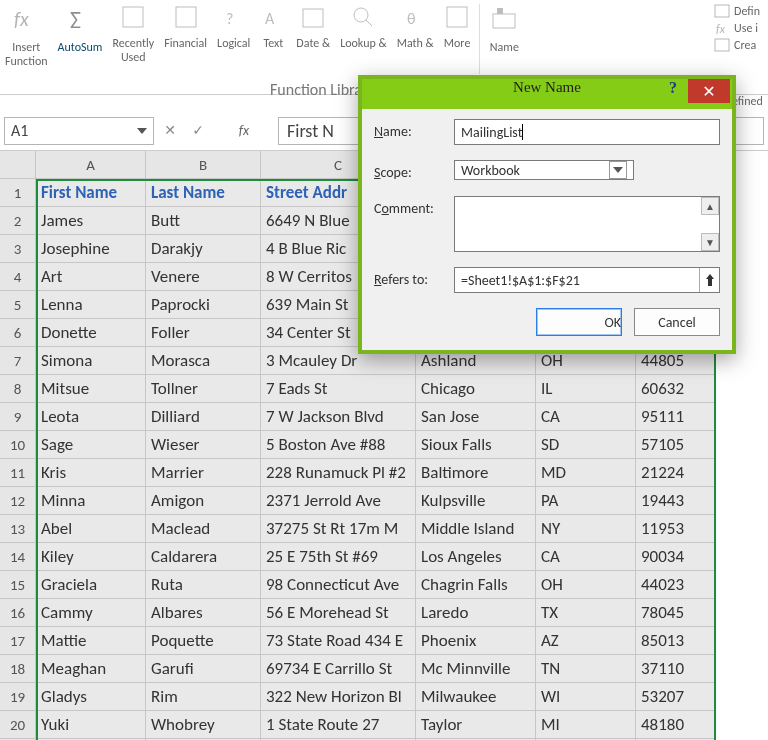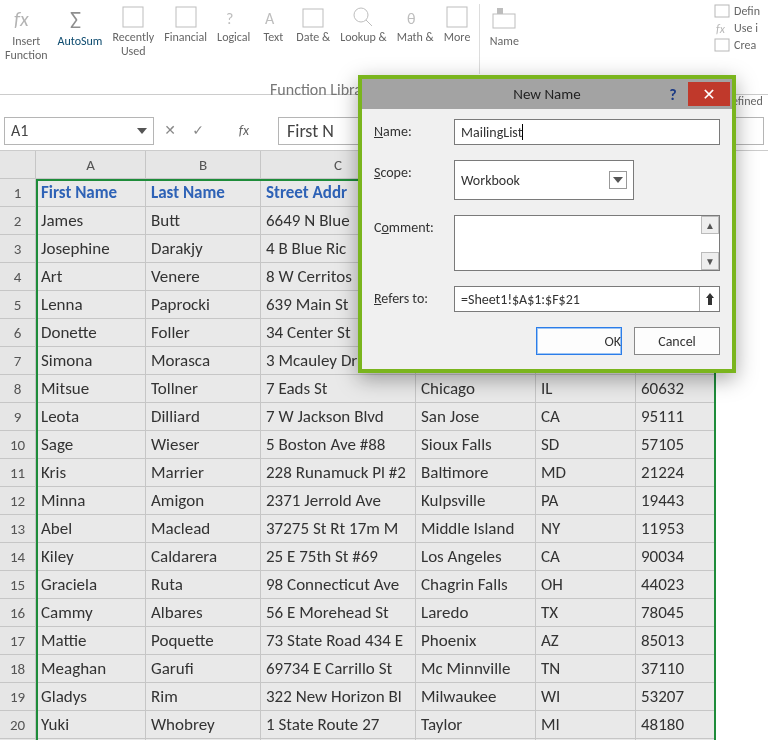--- a/index.html
+++ b/index.html
@@ -27,21 +27,21 @@
     display: flex;
     flex-direction: column;
     align-items: center;
     justify-content: flex-start;
     padding: 0 3px;
     height: 80px;
     color: #666;
     font-size: 12px;
   }
   .rb-group svg { opacity: 0.55; }
-  .rb-group .lbl { margin-top: 0; font-size: 12px; line-height: 14px; text-align: center;}
+  .rb-group .lbl { margin-top: 6px; font-size: 12px; line-height: 14px; text-align: center;}
   .vline { width:1px; background:#ddd; height:70px; margin:0 2px;}
   .group-label {
     font-size: 16px;
     color: #777;
     text-align: center;
     position: absolute;
     top: 80px;
     left: 270px;
   }
   .right-stack {
@@ -136,47 +136,48 @@
     left: 358px; top: 75px;
     width: 378px;
     border: 4px solid #7ab51d;
     box-shadow: 0 6px 20px rgba(0,0,0,0.35);
     background:#f0f0f0;
     z-index: 50;
     font-size: 14px;
     color:#333;
   }
   .dialog-title {
-    background:#a3a3a3;
+    background:#84cc16;
     height: 30px;
-    display:flex; align-items:center;
+    display:flex; 
     position:relative;
     padding: 0 8px;
     color:#222;
+    font-family:Liberation Serif, serif;
   }
   .dialog-title .ttl {
     position:absolute; left:0; right:0; text-align:center; font-size:15px; color:#222;
   }
   .dialog-title .help {
     margin-left:auto; width:30px; text-align:center; color:#1b3a84; font-weight:600; font-size:16px;
   }
   .dialog-title .close {
     width:42px; height:24px; background:#c0392b; color:#fff; display:flex; align-items:center; justify-content:center; font-size:16px; margin-right:-6px;
   }
   .dlg-body { padding: 10px 12px 14px 12px; background:#f0f0f0;}
   .dlg-row { display:flex; align-items:flex-start; margin-bottom:15px; }
   .dlg-lbl { width:80px; padding-top:4px;}
   .dlg-input {
     flex:1; height:26px; border:1px solid #7a7a7a; background:#fff; padding:4px 6px;
     display:flex; align-items:center;
     font-size:14px;
   }
   .dlg-input .cursor { border-right:1px solid #000; height:16px; margin-left:0; }
   .dlg-select {
-    flex:1; height:40px; border:1px solid #7a7a7a; background:#fff; padding:0 6px;
+    flex:1; height:20px; border:1px solid #7a7a7a; background:#fff; padding:0 6px;
     display:flex; align-items:center; justify-content:space-between;
   }
   .dlg-comment {
     flex:1; height:56px; border:1px solid #7a7a7a; background:#fff; position:relative;
   }
   .dlg-comment .sb-up, .dlg-comment .sb-dn {
     position:absolute; right:0; width:18px; height:18px; background:#eee; border:1px solid #bbb;
     display:flex; align-items:center; justify-content:center; font-size:10px; color:#555;
   }
   .dlg-comment .sb-up { top:0;} .dlg-comment .sb-dn { bottom:0;}

